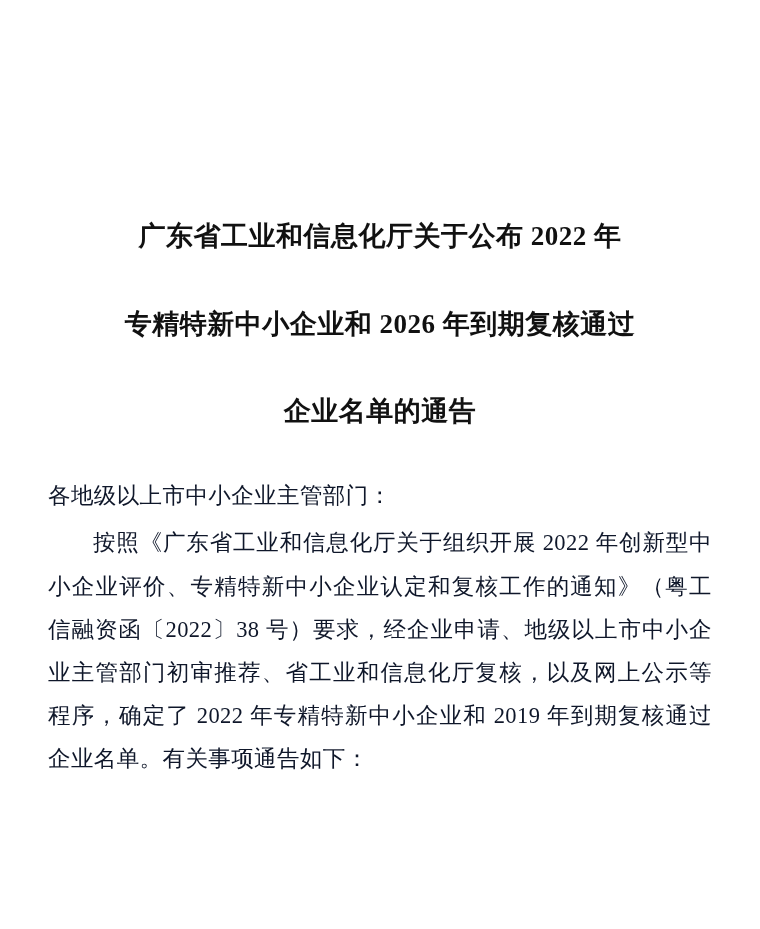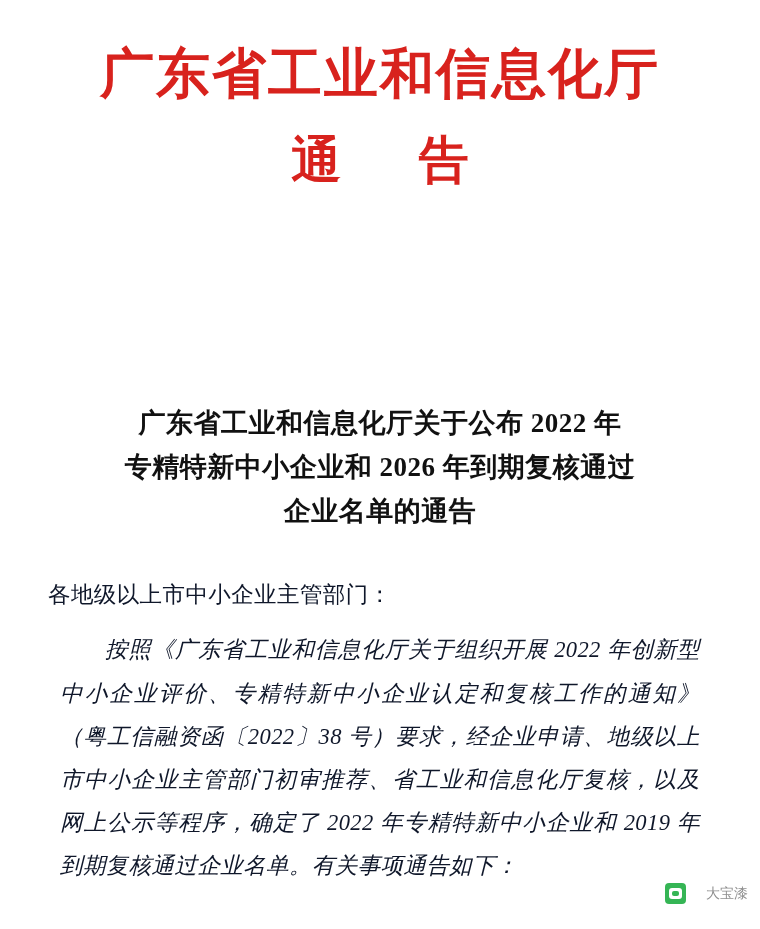--- a/index.html
+++ b/index.html
@@ -49,37 +49,37 @@
     text-align: center;
     font-size: 27px;
     font-weight: 700;
     line-height: 1.62;
     color: #111;
     letter-spacing: 0.5px;
     padding: 0 12px;
   }
   .doc-title .ln {
     display: block;
+    margin-top: 44px;
   }
   
   .doc-body {
     margin-top: 40px;
     font-size: 22.5px;
     line-height: 1.92;
     color: #0f172a;
     text-align: justify;
     letter-spacing: 0.4px;
   }
   .salutation {
     margin: 0 0 4px 0;
   }
   .para {
-    margin: 12px;
+    margin: 0;
     text-indent: 2em;
-    font-style: italic;
   }
   
   .account-badge {
     position: absolute;
     right: 12px;
     bottom: 25px;
     display: flex;
     align-items: center;
     gap: 20px;
     opacity: 0.95;
@@ -117,24 +117,20 @@
     font-family: "Liberation Sans", sans-serif;
     font-size: 14px;
     color: #8a8a8a;
   }
 </style>
 </head>
 <body>
 
 <div class="page">
 
-  <div class="masthead">
-    <div class="masthead-org">广东省工业和信息化厅</div>
-    <div class="masthead-type">通  告</div>
-  </div>
 
   <div class="doc-title">
     <span class="ln">广东省工业和信息化厅关于公布 2022 年</span>
     <span class="ln">专精特新中小企业和 2026 年到期复核通过</span>
     <span class="ln">企业名单的通告</span>
   </div>
 
   <div class="doc-body">
     <p class="salutation">各地级以上市中小企业主管部门：</p>
     <p class="para">按照《广东省工业和信息化厅关于组织开展 2022 年创新型中小企业评价、专精特新中小企业认定和复核工作的通知》（粤工信融资函〔2022〕38 号）要求，经企业申请、地级以上市中小企业主管部门初审推荐、省工业和信息化厅复核，以及网上公示等程序，确定了 2022 年专精特新中小企业和 2019 年到期复核通过企业名单。有关事项通告如下：</p>

